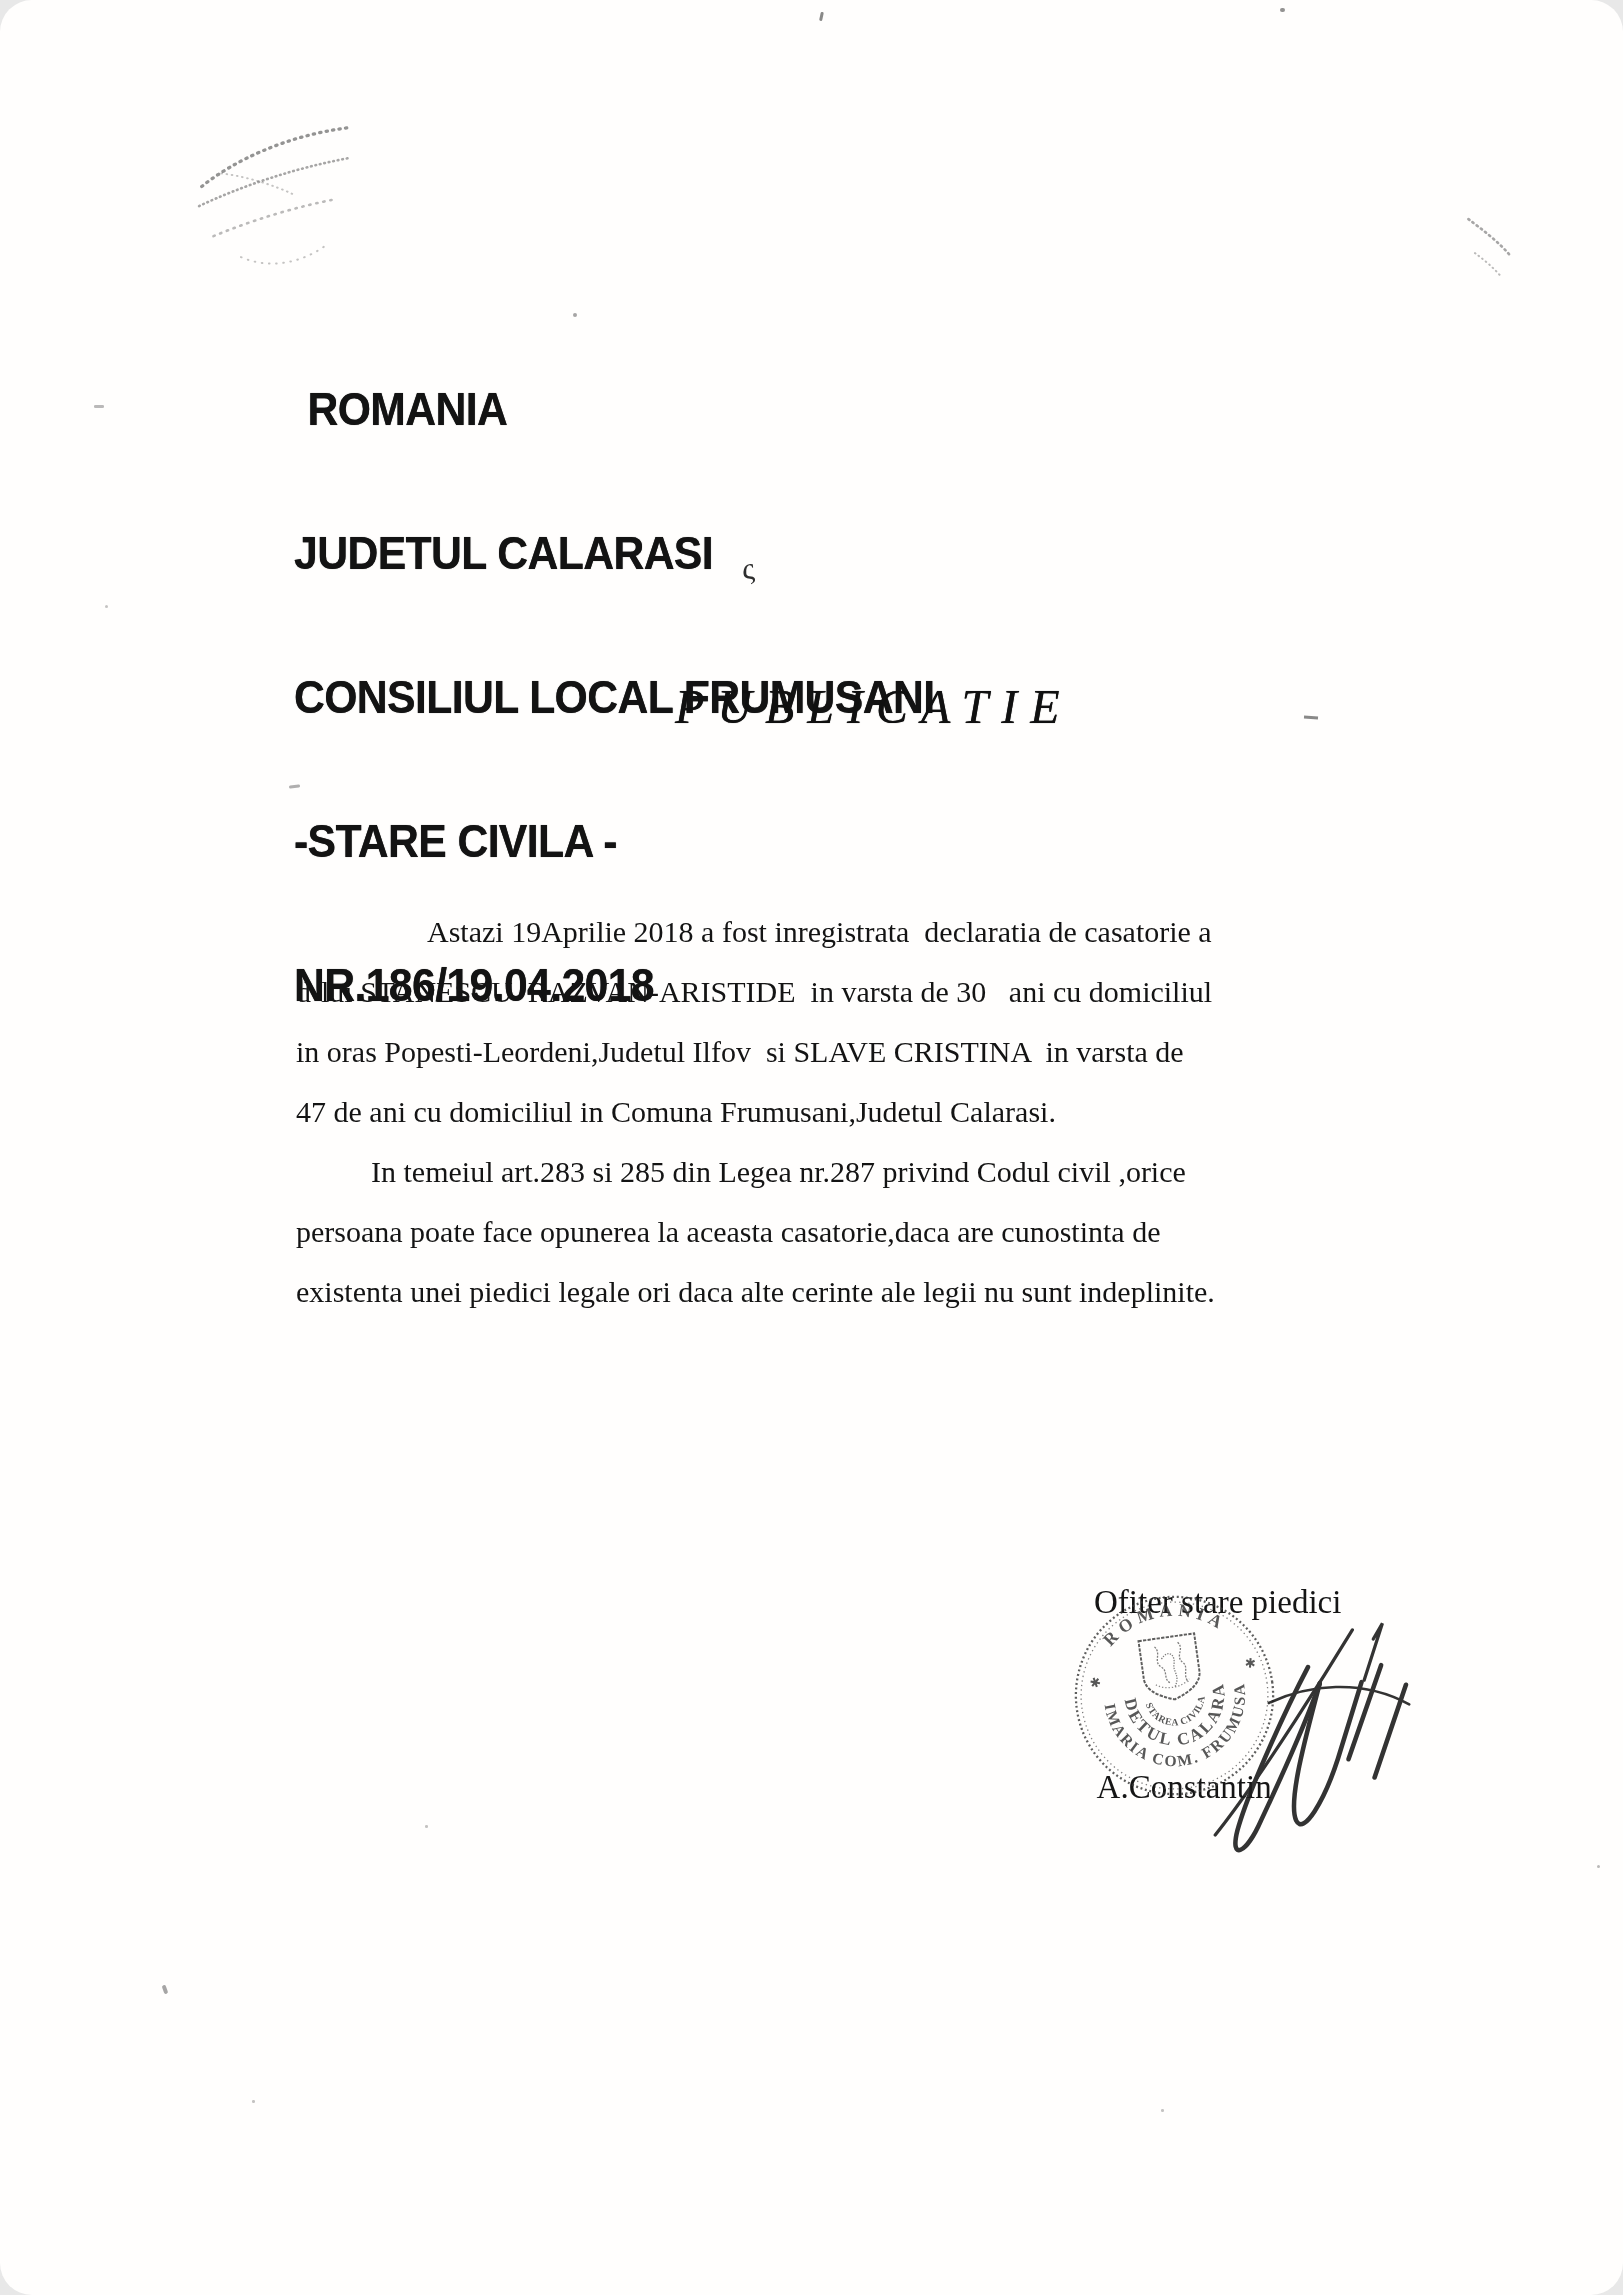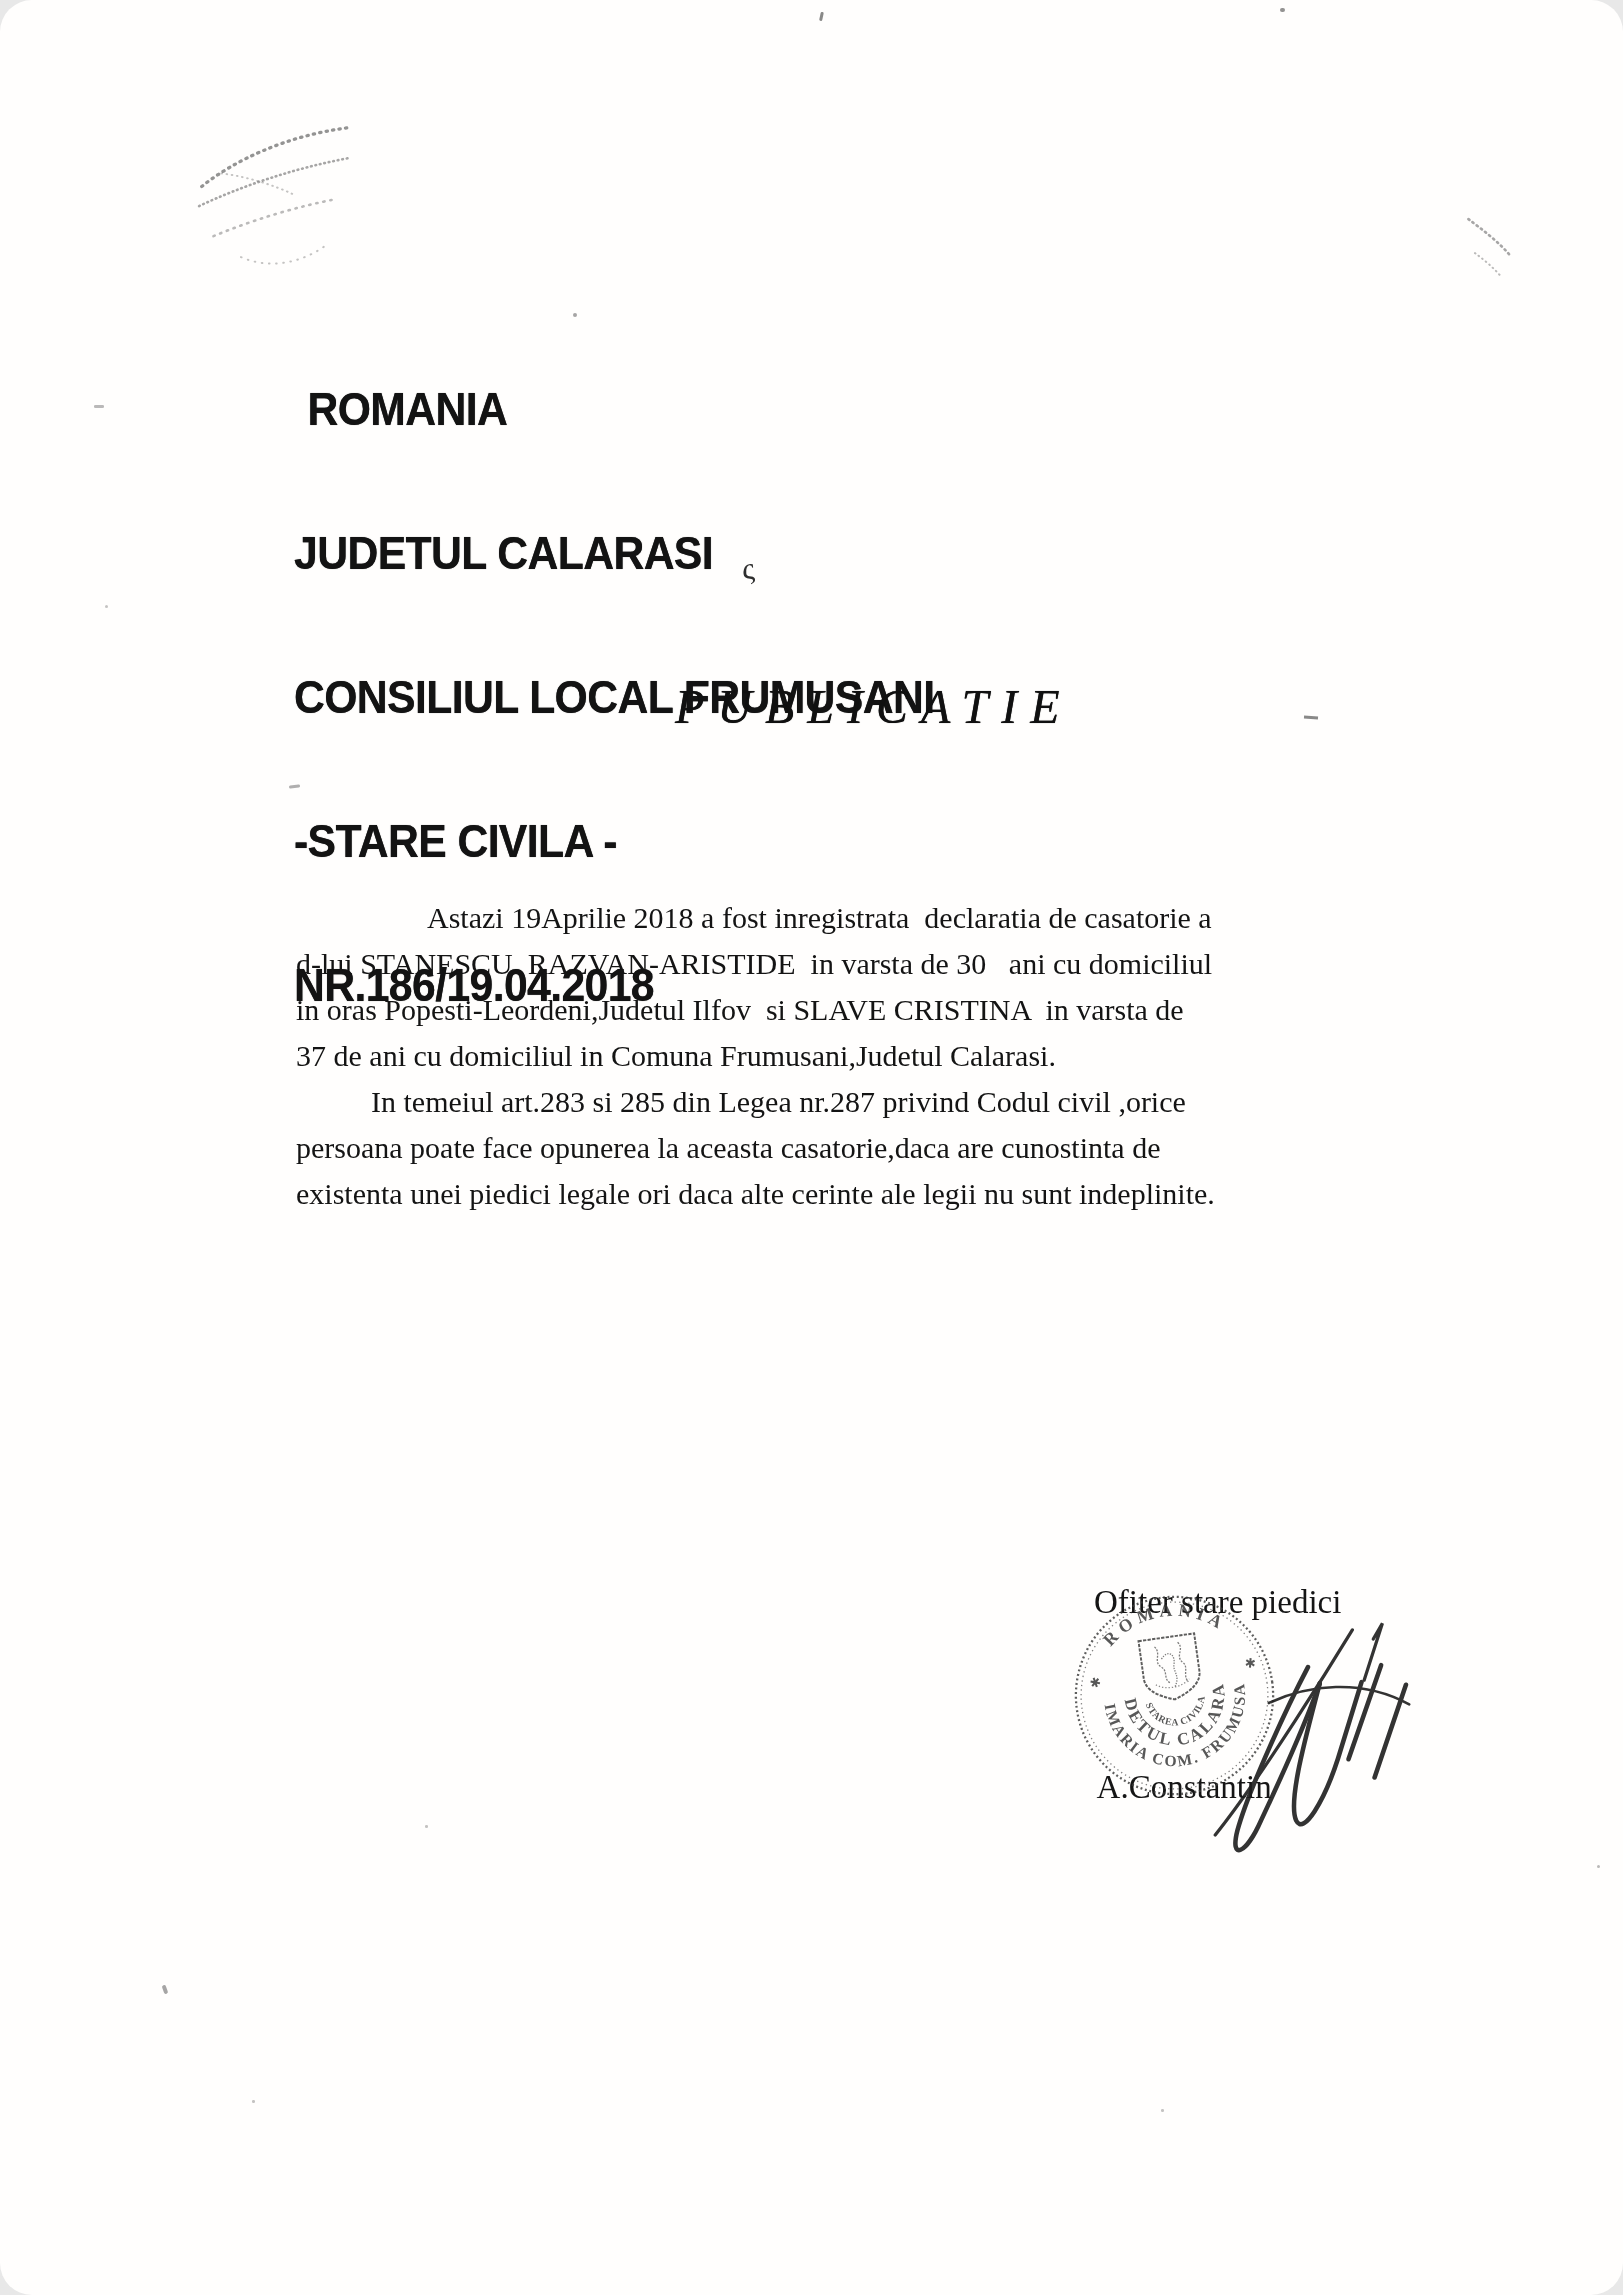--- a/index.html
+++ b/index.html
@@ -27,21 +27,21 @@
     position:absolute;left:675px;top:677px;
     font-size:48px;font-weight:normal;font-style:italic;
     letter-spacing:13px;line-height:59px;color:#101010;
     text-shadow:0 0 0.7px #111;white-space:pre;
   }
   
   .doc-body{
     position:absolute;left:296px;top:895px;width:1204px;
     font-size:30px;line-height:46px;color:#141414;
   }
-  .line{white-space:pre;height:46px;}
+  .line{white-space:pre;height:46px;margin-top:14px;}
   .indent-200{padding-left:131px;}
   .indent-115{padding-left:75px;}
   .indent-135{padding-left:88px;}
   
   .sig-block{
     position:absolute;left:1094px;top:1485px;
     font-size:33px;line-height:47px;color:#151515;white-space:pre;
   }
   .sig-block .name{padding-left:2.6px;margin-top:44px;}
   
@@ -104,21 +104,21 @@
 
   <div class="stray-mark">ς</div>
 
   <div class="doc-title">PUBLICATIE</div>
   <div class="title-dash"></div>
 
   <div class="doc-body">
     <div class="line indent-200">Astazi 19Aprilie 2018 a fost inregistrata  declaratia de casatorie a</div>
     <div class="line">d-lui STANESCU  RAZVAN-ARISTIDE  in varsta de 30   ani cu domiciliul</div>
     <div class="line">in oras Popesti-Leordeni,Judetul Ilfov  si SLAVE CRISTINA  in varsta de</div>
-    <div class="line">37 de ani cu domiciliul in Comuna Frumusani,Judetul Calarasi.</div>
+    <div class="line">47 de ani cu domiciliul in Comuna Frumusani,Judetul Calarasi.</div>
     <div class="line indent-115">In temeiul art.283 si 285 din Legea nr.287 privind Codul civil ,orice</div>
     <div class="line">persoana poate face opunerea la aceasta casatorie,daca are cunostinta de</div>
     <div class="line">existenta unei piedici legale ori daca alte cerinte ale legii nu sunt indeplinite.</div>
   </div>
 
   <div class="sig-block">
     <div class="role">Ofiter stare piedici</div>
     <div class="name">A.Constantin</div>
   </div>
 

